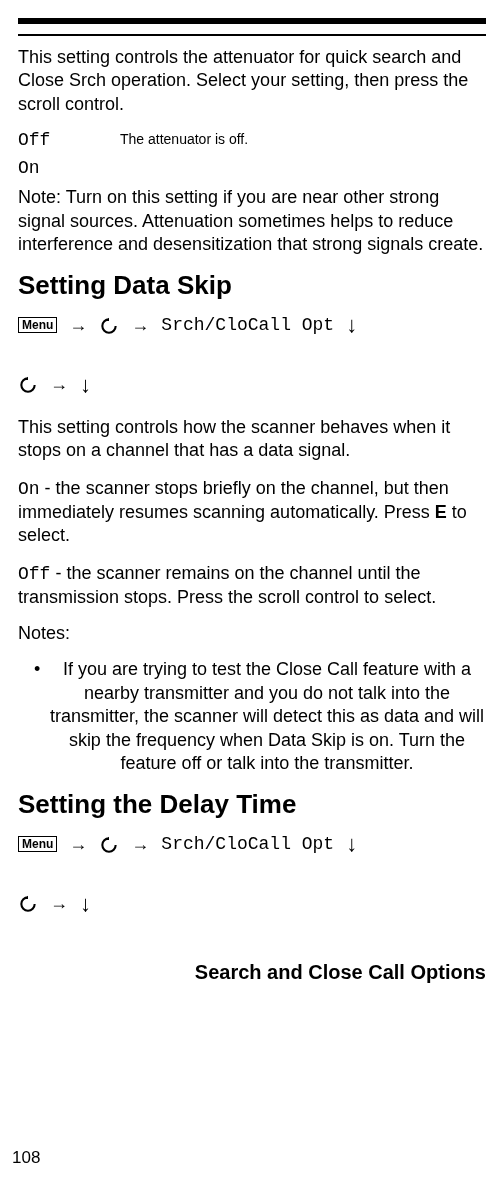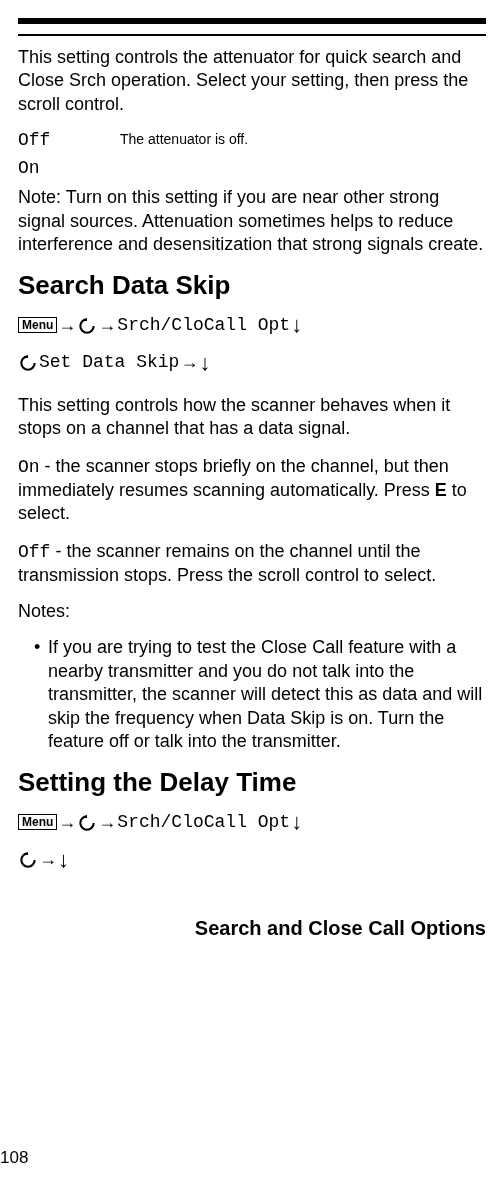--- a/index.html
+++ b/index.html
@@ -48,39 +48,40 @@
     margin-top: 14px;
     margin-bottom: 6px;
   }
   .navline {
     font-size: 18px;
     line-height: 1.6;
     margin-bottom: 14px;
     display: flex;
     flex-wrap: wrap;
     align-items: center;
-    gap: 1px;
+    gap: 12px;
   }
   .menu-box {
     display: inline-block;
     border: 1.5px solid #000;
     font-size: 12px;
     font-weight: bold;
     padding: 0 3px;
     line-height: 14px;
     font-family: Arial, Helvetica, sans-serif;
   }
   .arrow { font-size: 18px; font-weight: bold; }
   .scroll-icon svg { display: inline-block; vertical-align: middle; }
   .down-icon { font-size: 22px; font-weight: normal; }
   .notes-label { font-size: 18px; margin-bottom: 14px; margin-top:4px;}
   ul.notes {
     list-style: none;
     padding-left: 16px;
     margin-bottom: 3px;
+    text-align: center;
   }
   ul.notes li {
     font-size: 18px;
     line-height: 1.3;
     margin-bottom: 12px;
     position: relative;
     padding-left: 14px;
   }
   ul.notes li::before {
     content: "•";
@@ -92,21 +93,21 @@
     font-family: "Courier New", Courier, monospace;
   }
   .footer-title {
     font-size: 20px;
     font-weight: bold;
     text-align: right;
     margin-top: 40px;
   }
   .page-num {
     position: absolute;
-    left: 0px;
+    left: 12px;
     bottom: 12px;
     font-size: 17px;
   }
 </style>
 </head>
 <body>
 
 <div class="topbar-thick"></div>
 <div class="topbar-thin"></div>
 
@@ -116,42 +117,41 @@
   <span class="mono" style="width:44px;">Off</span>
   <span class="body">The attenuator is off.</span>
 </div>
 
 <div class="row">
   <span class="mono" style="width:44px;">On</span>
 </div>
 
 <p class="para">Note: Turn on this setting if you are near other strong signal sources. Attenuation sometimes helps to reduce interference and desensitization that strong signals create.</p>
 
-<h2 class="heading">Search Data Skip</h2>
+<h2 class="heading">Setting Data Skip</h2>
 
 <div class="navline">
   <span class="menu-box">Menu</span>
   <span class="arrow">→</span>
   <span class="scroll-icon">
     <svg width="20" height="20" viewBox="0 0 24 24">
         <path d="M12 4 A8 8 0 1 0 20 12" fill="none" stroke="#000" stroke-width="2.5"></path>
         <path d="M12 2 L8 6 L12 6 Z" fill="#000"></path>
       </svg>
   </span>
   <span class="arrow">→</span>
   <span class="mono">Srch/CloCall Opt</span>
   <span class="down-icon">↓</span>
   <span style="flex-basis:100%;height:0;"></span>
   <span class="scroll-icon">
     <svg width="20" height="20" viewBox="0 0 24 24">
         <path d="M12 4 A8 8 0 1 0 20 12" fill="none" stroke="#000" stroke-width="2.5"></path>
         <path d="M12 2 L8 6 L12 6 Z" fill="#000"></path>
       </svg>
   </span>
-  <span class="mono">Set Data Skip</span>
   <span class="arrow">→</span>
   <span class="down-icon">↓</span>
 </div>
 
 <p class="para">This setting controls how the scanner behaves when it stops on a channel that has a data signal.</p>
 
 <p class="para">
   <span class="inline-mono">On</span><span> - the scanner stops briefly on the channel, but then immediately resumes scanning automatically. Press </span><b>E</b><span> to select.</span>
 </p>
 

